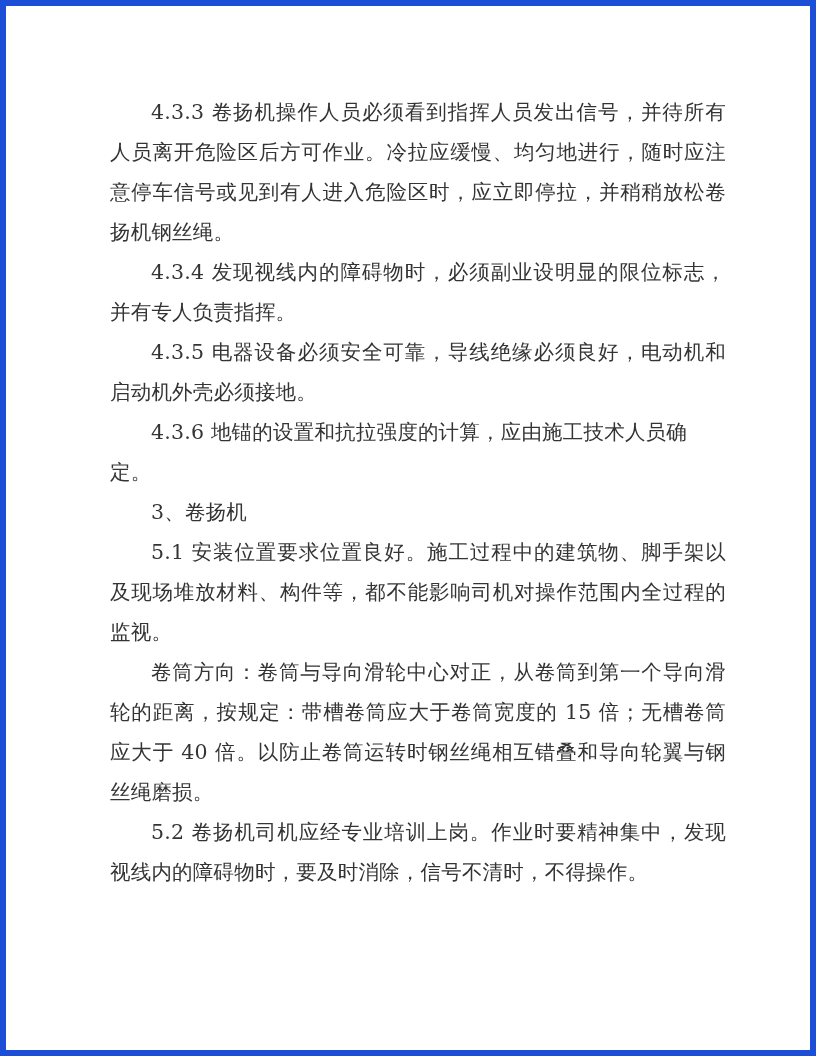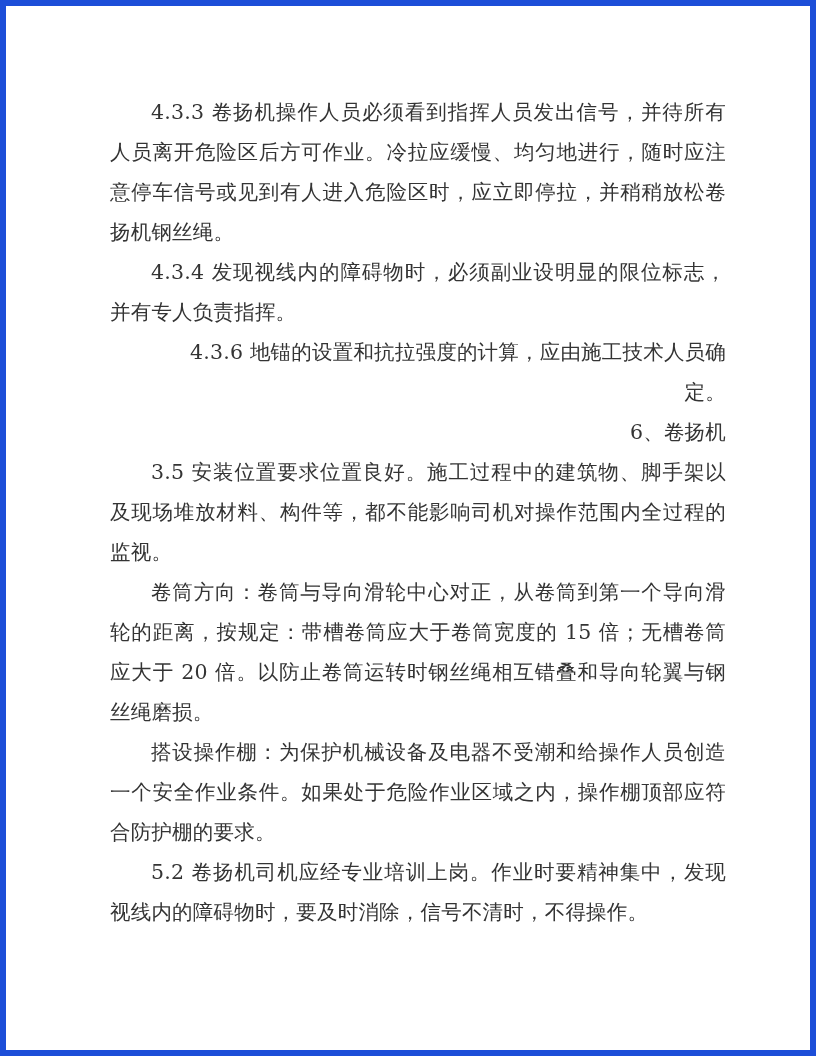--- a/index.html
+++ b/index.html
@@ -31,41 +31,41 @@
     text-align: justify;
     text-justify: inter-ideograph;
     text-indent: 2em;
     margin: 0;
     padding: 0;
     letter-spacing: 0.2px;
     word-break: break-all;
     -webkit-font-smoothing: antialiased;
   }
   .para.short {
-    text-align: right;
+    text-align: left;
   }
 </style>
 </head>
 <body>
 
 <div class="page">
   <div class="page-body">
 
     <p class="para">4.3.3 卷扬机操作人员必须看到指挥人员发出信号，并待所有人员离开危险区后方可作业。冷拉应缓慢、均匀地进行，随时应注意停车信号或见到有人进入危险区时，应立即停拉，并稍稍放松卷扬机钢丝绳。</p>
 
     <p class="para">4.3.4 发现视线内的障碍物时，必须副业设明显的限位标志，并有专人负责指挥。</p>
 
+    <p class="para">4.3.5 电器设备必须安全可靠，导线绝缘必须良好，电动机和启动机外壳必须接地。</p>
 
     <p class="para short">4.3.6 地锚的设置和抗拉强度的计算，应由施工技术人员确定。</p>
 
-    <p class="para short">6、卷扬机</p>
+    <p class="para short">3、卷扬机</p>
 
-    <p class="para">3.5 安装位置要求位置良好。施工过程中的建筑物、脚手架以及现场堆放材料、构件等，都不能影响司机对操作范围内全过程的监视。</p>
+    <p class="para">5.1 安装位置要求位置良好。施工过程中的建筑物、脚手架以及现场堆放材料、构件等，都不能影响司机对操作范围内全过程的监视。</p>
 
 
-    <p class="para">卷筒方向：卷筒与导向滑轮中心对正，从卷筒到第一个导向滑轮的距离，按规定：带槽卷筒应大于卷筒宽度的 15 倍；无槽卷筒应大于 20 倍。以防止卷筒运转时钢丝绳相互错叠和导向轮翼与钢丝绳磨损。</p>
+    <p class="para">卷筒方向：卷筒与导向滑轮中心对正，从卷筒到第一个导向滑轮的距离，按规定：带槽卷筒应大于卷筒宽度的 15 倍；无槽卷筒应大于 40 倍。以防止卷筒运转时钢丝绳相互错叠和导向轮翼与钢丝绳磨损。</p>
 
-    <p class="para">搭设操作棚：为保护机械设备及电器不受潮和给操作人员创造一个安全作业条件。如果处于危险作业区域之内，操作棚顶部应符合防护棚的要求。</p>
 
     <p class="para">5.2 卷扬机司机应经专业培训上岗。作业时要精神集中，发现视线内的障碍物时，要及时消除，信号不清时，不得操作。</p>
 
   </div>
 </div>
 
 </body></html>

